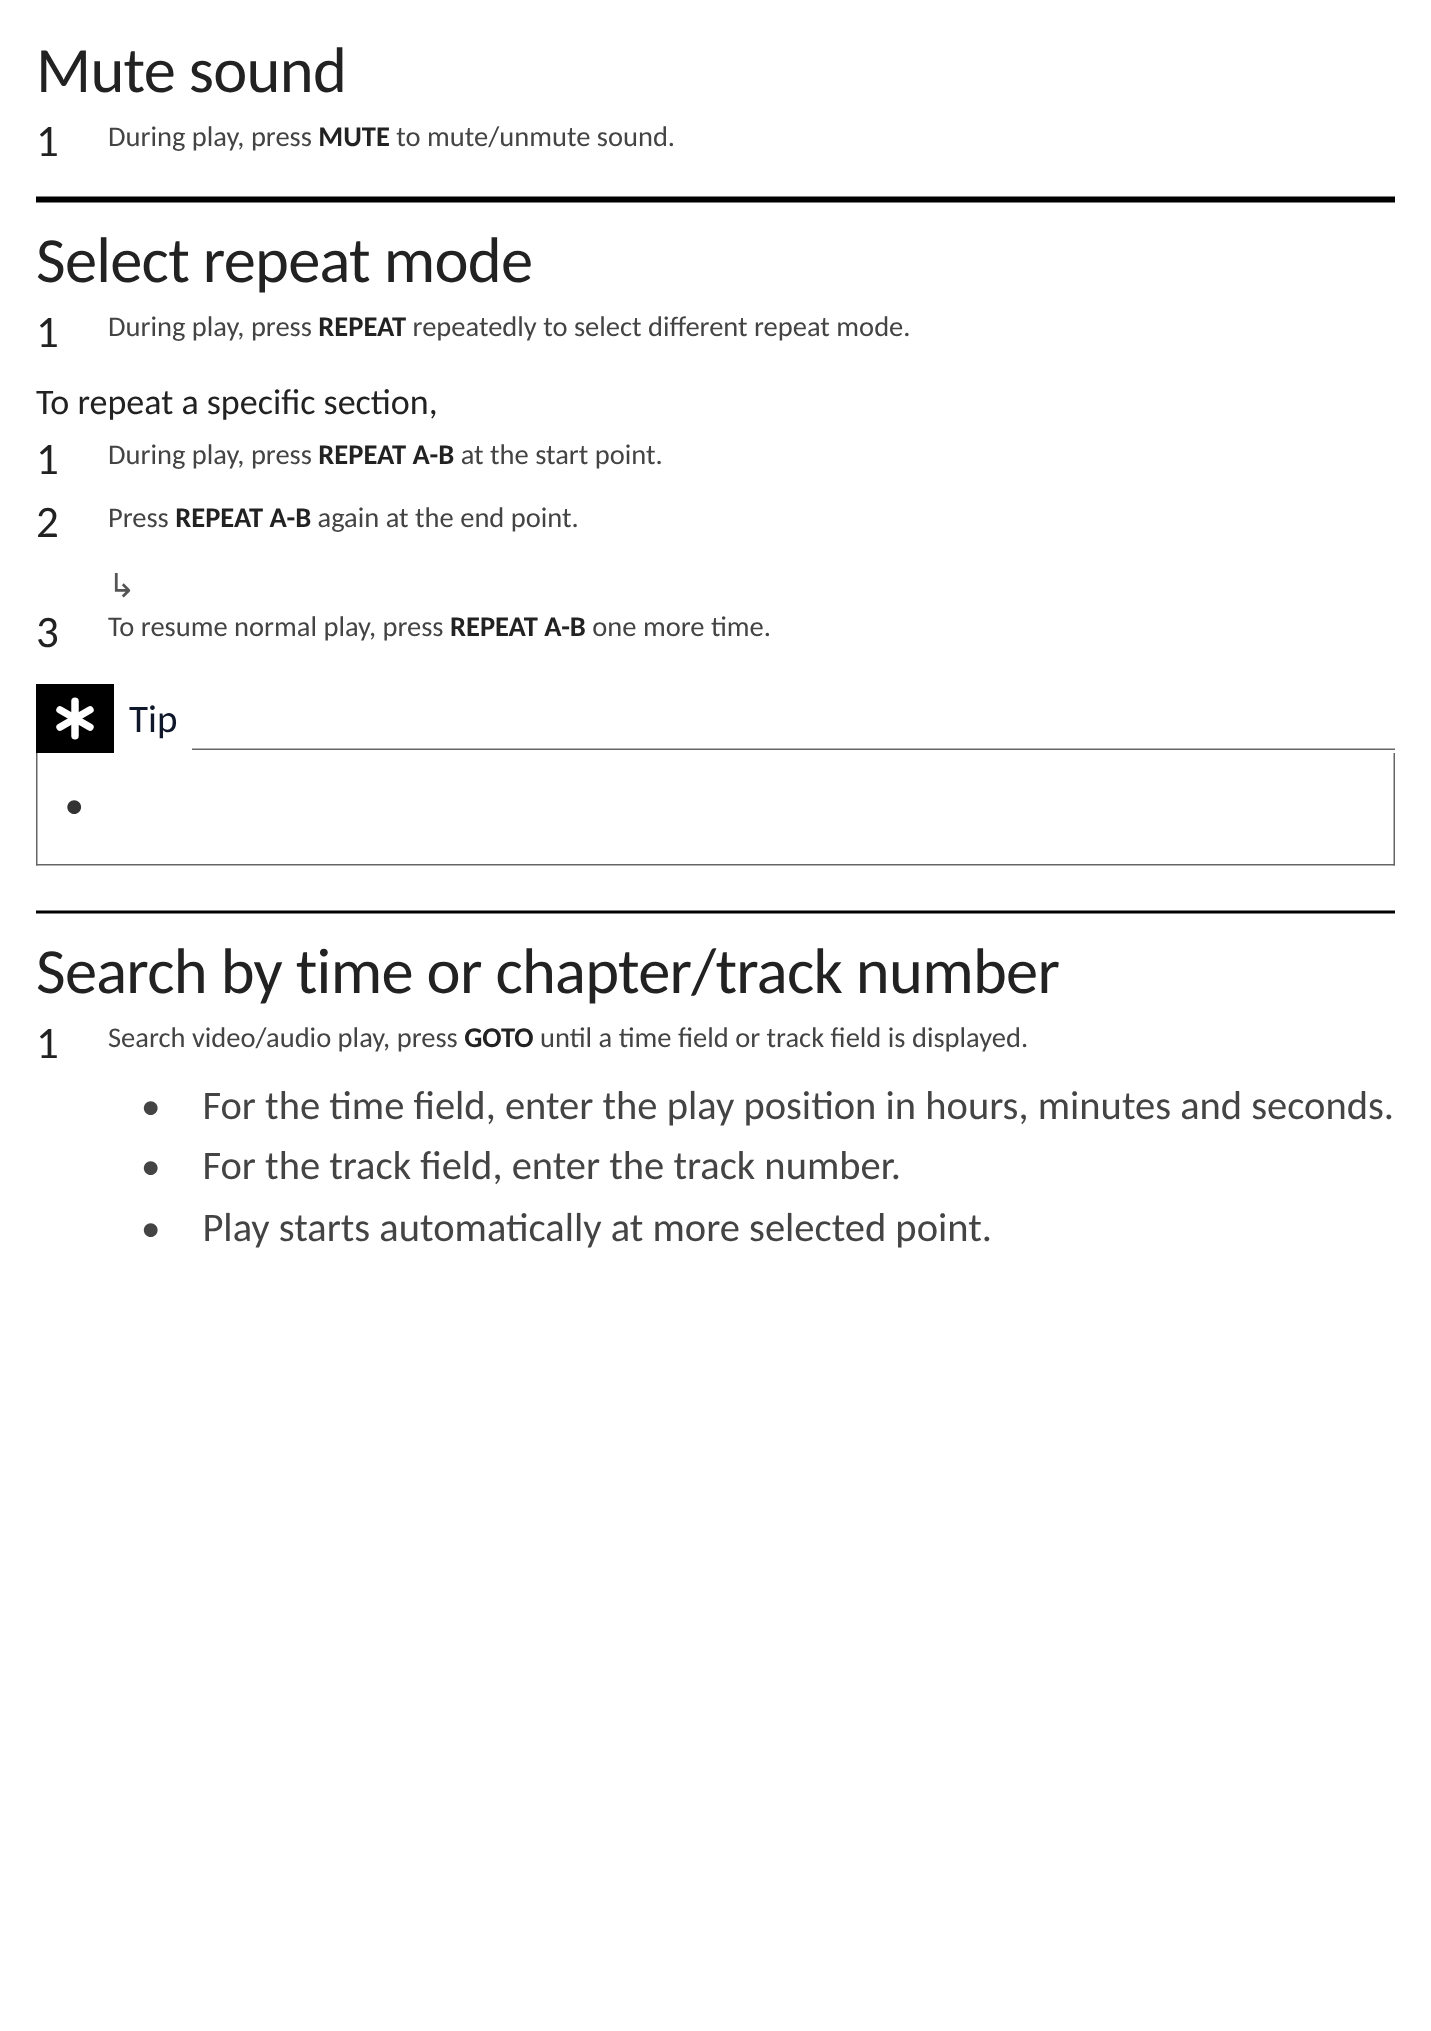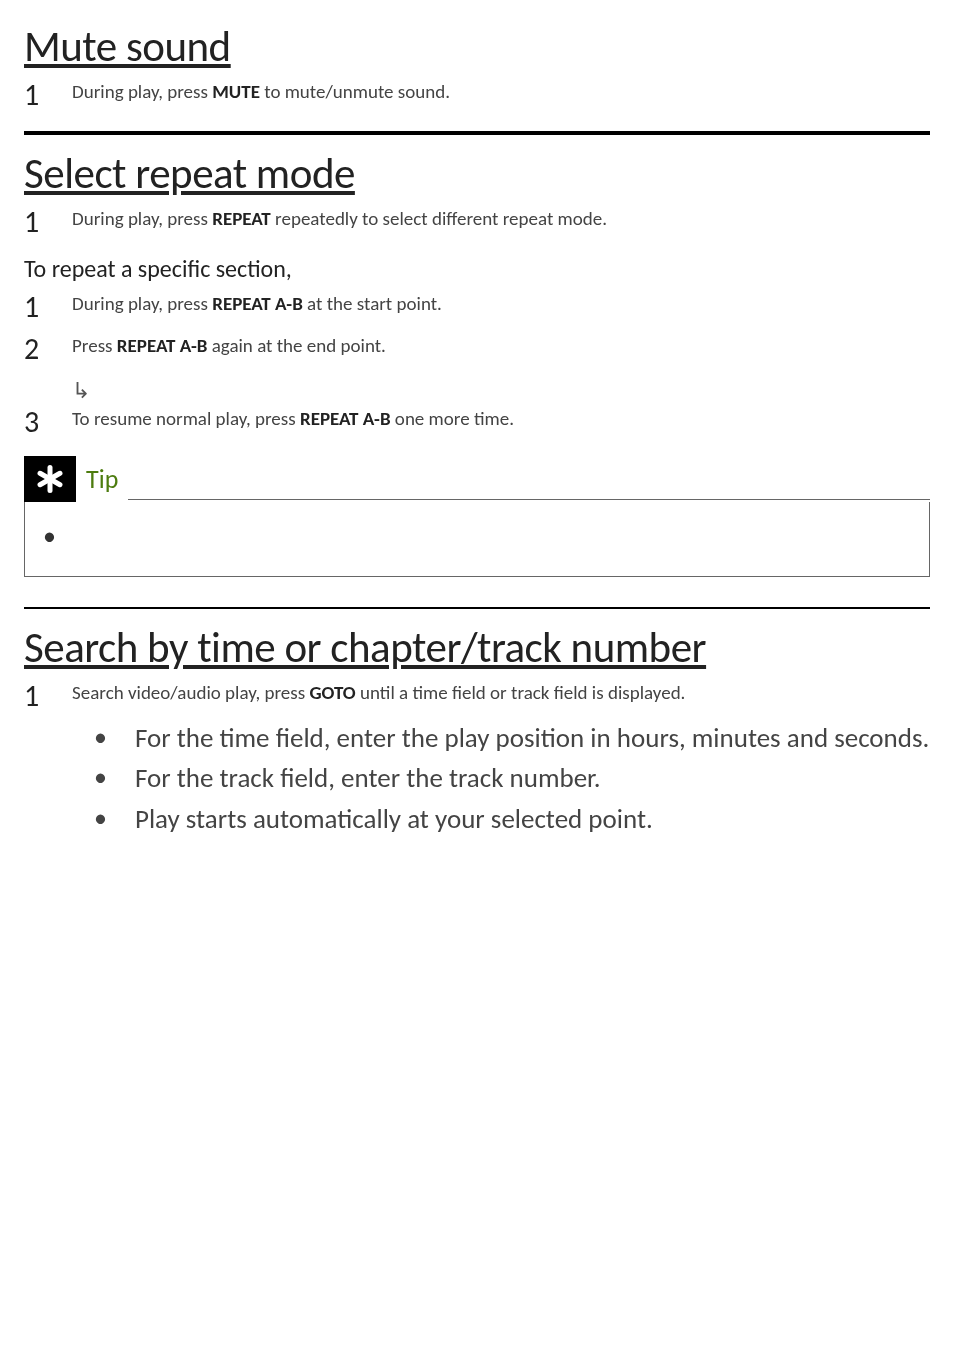--- a/index.html
+++ b/index.html
@@ -17,21 +17,20 @@
     }
     .section {
       margin-bottom: 10px;
     }
     .section-heading {
       font-size: 43px;
       font-weight: 400;
       color: #222;
       margin-bottom: 4px;
       letter-spacing: -0.5px;
-      text-decoration: underline;
     }
     .numbered-step {
       display: flex;
       align-items: flex-start;
       margin-bottom: 6px;
     }
     .step-number {
       font-size: 30px;
       font-weight: 500;
       color: #222;
@@ -101,21 +100,21 @@
       justify-content: center;
       flex-shrink: 0;
     }
     .tip-icon-box svg {
       width: 36px;
       height: 36px;
     }
     .tip-label {
       font-size: 26px;
       font-weight: 400;
-      color: #4d7c0f;
+      color: #0f172a;
       margin-left: 10px;
     }
     .tip-header-line {
       flex: 1;
       border-top: 1.5px solid #666;
       margin-left: 10px;
       align-self: flex-end;
       margin-bottom: 2px;
     }
     .tip-body {
@@ -247,16 +246,16 @@
     <div class="sub-bullet">
       <span class="sub-bullet-dot">•</span>
       <span class="sub-bullet-text">For the time field, enter the play position in hours, minutes and seconds.</span>
     </div>
     <div class="sub-bullet">
       <span class="sub-bullet-dot">•</span>
       <span class="sub-bullet-text">For the track field, enter the track number.</span>
     </div>
     <div class="sub-bullet">
       <span class="sub-bullet-dot">•</span>
-      <span class="sub-bullet-text">Play starts automatically at your selected point.</span>
+      <span class="sub-bullet-text">Play starts automatically at more selected point.</span>
     </div>
   </div>
 </div>
 
 </body></html>

